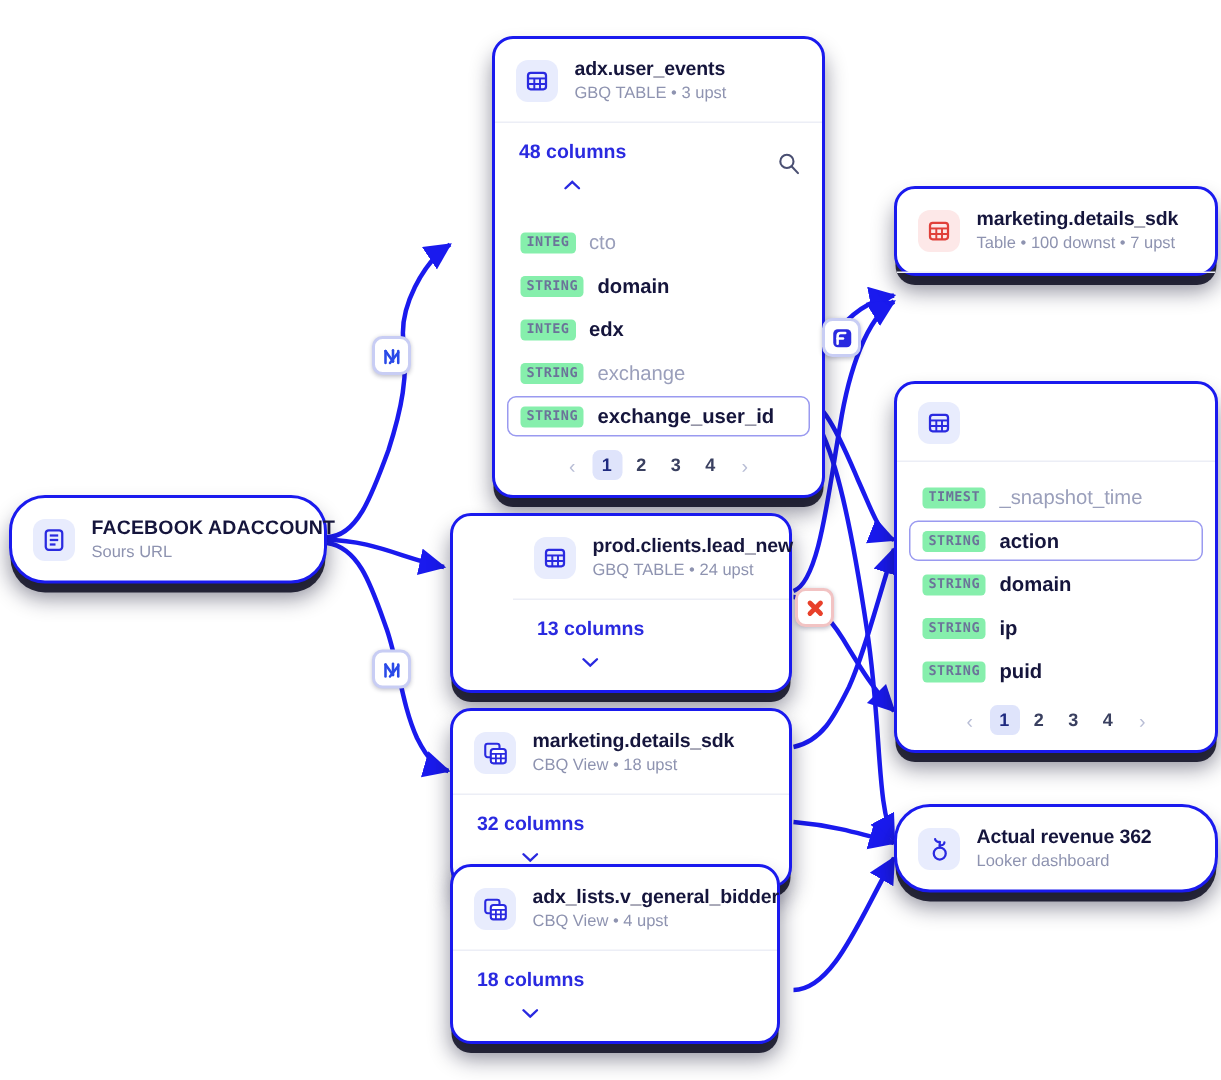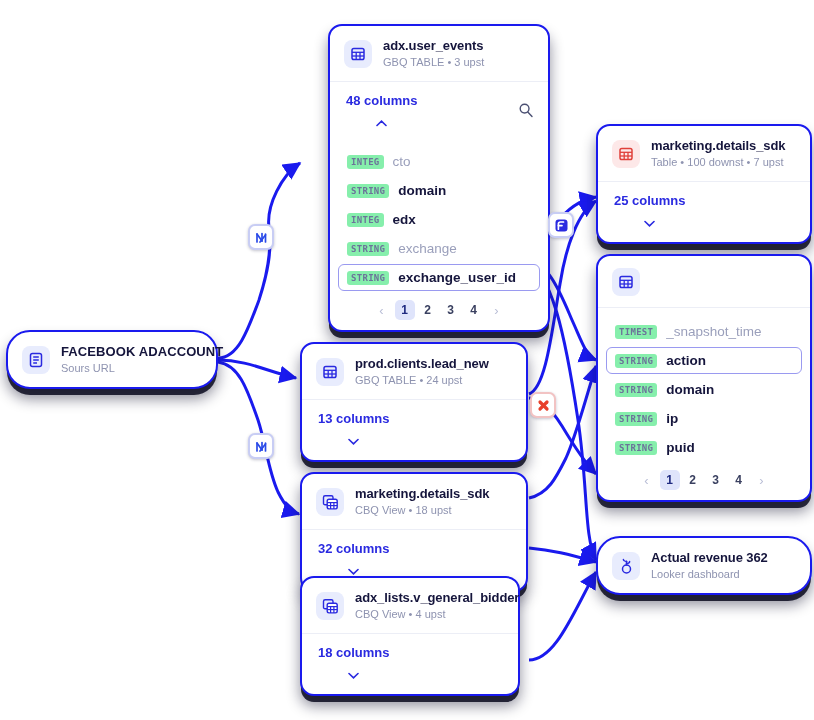--- a/index.html
+++ b/index.html
@@ -198,21 +198,21 @@
     <div class="pager" id="m0-pager">
         <span class="pg arrow">‹</span>
         <span class="pg active">1</span>
         <span class="pg ">2</span>
         <span class="pg ">3</span>
         <span class="pg ">4</span>
         <span class="pg arrow">›</span>
       </div>
   </div>
 
-  <div class="node" style="left:300px; top:342px; width:228px;">
+  <div class="node" style="left:300px; top:342px; width:228px;padding-left:40px;">
     <div class="node-head">
       <div class="node-icon">
         <svg width="16" height="16" viewBox="0 0 16 16">
           <rect x="2" y="2.5" width="12" height="11" rx="1.8" fill="none" stroke="#2a2ae0" stroke-width="1.5"></rect>
           <line x1="2" y1="6.3" x2="14" y2="6.3" stroke="#2a2ae0" stroke-width="1.3"></line>
           <line x1="2" y1="10" x2="14" y2="10" stroke="#2a2ae0" stroke-width="1.3"></line>
           <line x1="6.2" y1="6.3" x2="6.2" y2="13.5" stroke="#2a2ae0" stroke-width="1.3"></line>
           <line x1="10" y1="6.3" x2="10" y2="13.5" stroke="#2a2ae0" stroke-width="1.3"></line>
         </svg>
       </div>
@@ -304,30 +304,20 @@
           <line x1="6.2" y1="6.3" x2="6.2" y2="13.5" stroke="#e0403a" stroke-width="1.3"></line>
           <line x1="10" y1="6.3" x2="10" y2="13.5" stroke="#e0403a" stroke-width="1.3"></line>
         </svg>
       </div>
       <div class="node-text">
         <div class="node-title">marketing.details_sdk</div>
         <div class="node-sub">Table • 100 downst • 7 upst</div>
       </div>
     </div>
     <div class="node-divider"></div>
-    <div class="cols-row">
-      <span class="cols-label">
-        <span>25 columns</span>
-        <span class="chev">
-          <svg width="11" height="7" viewBox="0 0 11 7">
-              <path d="M1,1.5 L5.5,5.8 L10,1.5" fill="none" stroke="#2a2ae0" stroke-width="1.6" stroke-linecap="round"></path>
-            </svg>
-        </span>
-      </span>
-    </div>
   </div>
 
   <div class="node" style="left:596px; top:254px; width:216px;">
     <div class="node-head">
       <div class="node-icon">
         <svg width="16" height="16" viewBox="0 0 16 16">
           <rect x="2" y="2.5" width="12" height="11" rx="1.8" fill="none" stroke="#2a2ae0" stroke-width="1.5"></rect>
           <line x1="2" y1="6.3" x2="14" y2="6.3" stroke="#2a2ae0" stroke-width="1.3"></line>
           <line x1="2" y1="10" x2="14" y2="10" stroke="#2a2ae0" stroke-width="1.3"></line>
           <line x1="6.2" y1="6.3" x2="6.2" y2="13.5" stroke="#2a2ae0" stroke-width="1.3"></line>

